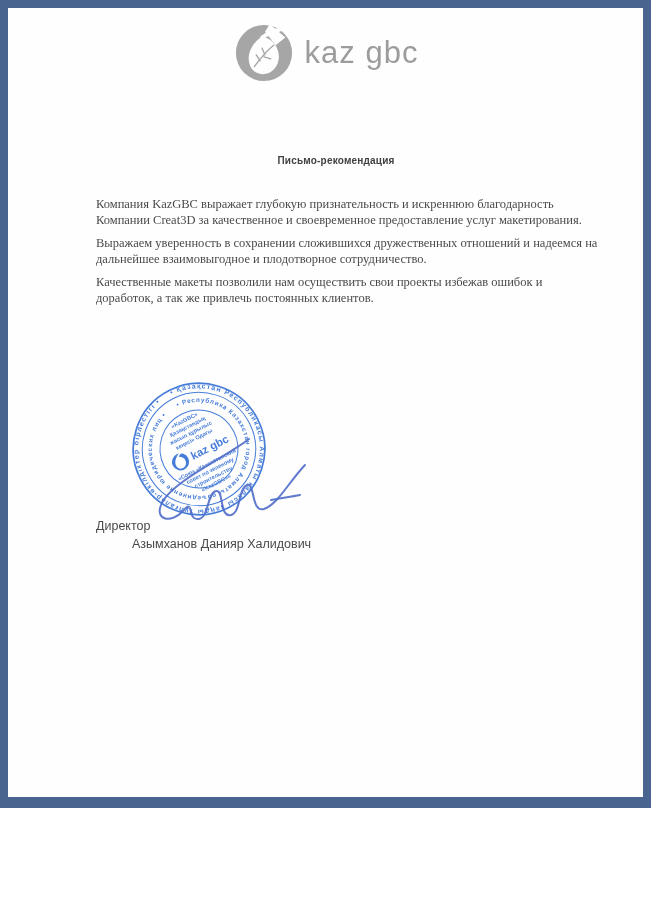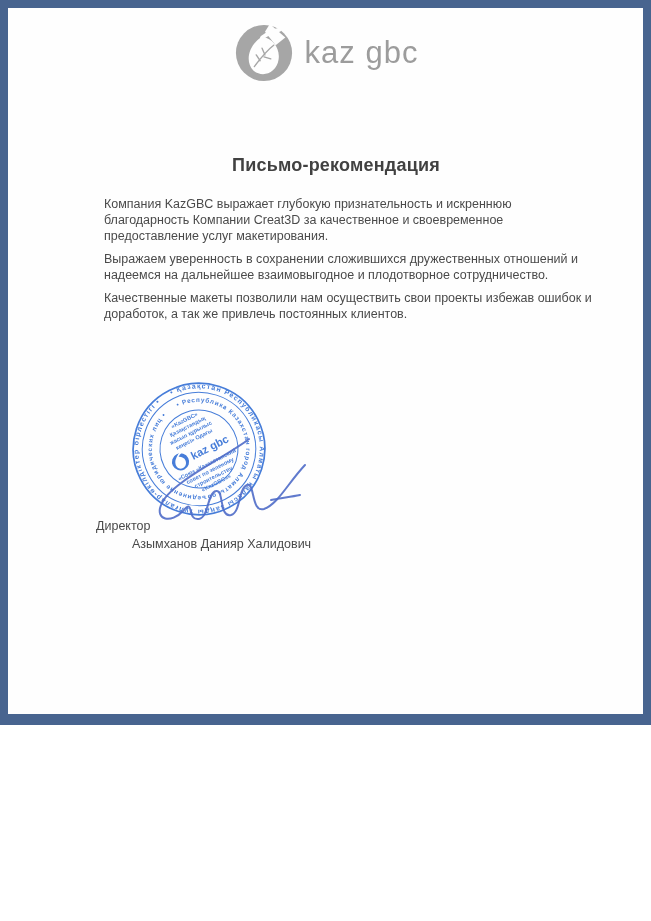--- a/index.html
+++ b/index.html
@@ -1,38 +1,38 @@
 <!DOCTYPE html>
 <html><head>
 <meta charset="utf-8">
 <style>
   html,body{margin:0;padding:0;background:#fff;}
   .page{
     position:relative;
-    width:651px;height:725px;
+    width:651px;height:808px;
     box-sizing:border-box;
     border:8px solid #48648f;
     border-bottom-width:11px;
     background:#fefefe;
     font-family:"Liberation Sans", sans-serif;
     overflow:hidden;
   }
   
   .logo-wrap{position:absolute;left:0;top:14px;width:100%;display:flex;justify-content:center;align-items:center;gap:10px;}
   .logo-icon{width:62px;height:62px;display:block;}
   .logo-text{font-size:31px;color:#9c9c9c;letter-spacing:1px;line-height:62px;}
   
   .title{
     position:absolute;left:83px;top:147px;width:490px;
-    text-align:center;font-size:18px;font-weight:bold;color:#414141;
+    text-align:center;font-size:10px;font-weight:bold;color:#414141;
     letter-spacing:.2px;
   }
   
   .body-text{position:absolute;left:88px;top:188px;width:502px;color:#4a4a4a;font-size:12.5px;line-height:16px;}
-  .body-text p{margin:0 0 7px 8px;}
+  .body-text p{margin:0 0 7px 0;font-family:Liberation Serif, serif;}
   
   .stamp{position:absolute;left:105px;top:355px;width:172px;height:172px;transform:rotate(-27deg);opacity:.88;}
   .stamp text{fill:#2e6cd4;}
   .stamp .ring-text{font-size:6.9px;font-weight:600;letter-spacing:1.1px;}
   .stamp .ring-text-inner{font-size:6.3px;font-weight:600;letter-spacing:.8px;}
   .stamp .c-line{font-size:5.6px;font-weight:700;text-anchor:middle;}
   .stamp .c-brand{font-size:11px;font-weight:700;}
   
   .signature{position:absolute;left:123px;top:413px;width:185px;height:122px;}
   

